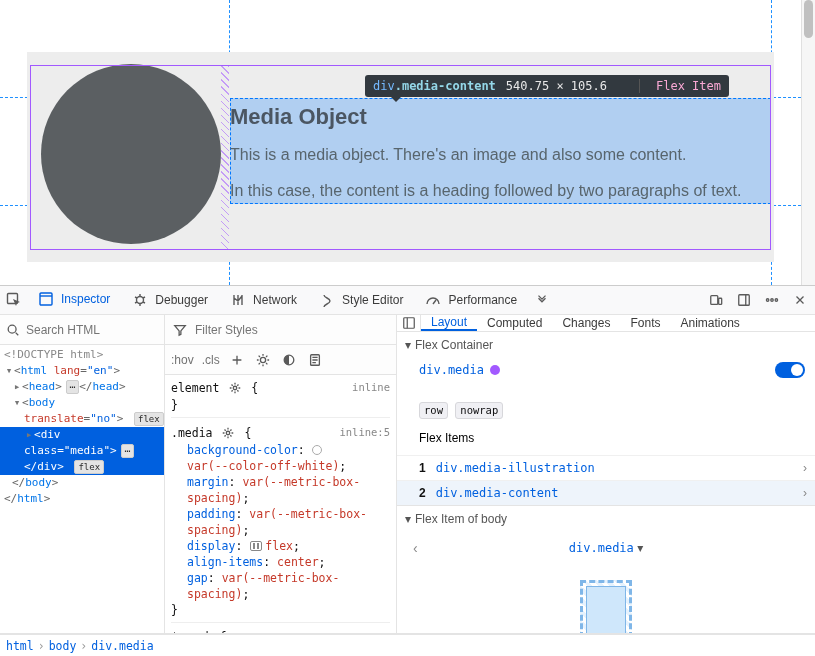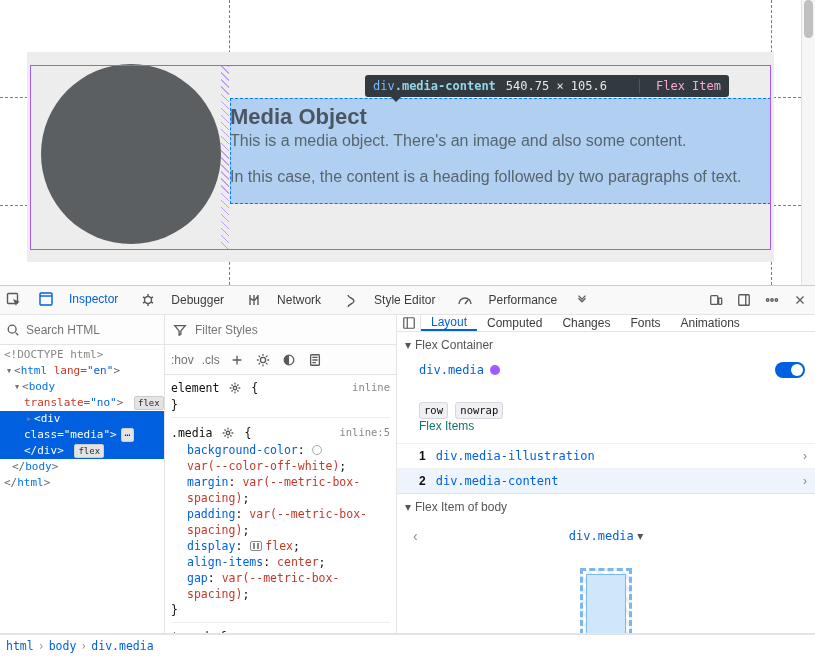--- a/index.html
+++ b/index.html
@@ -15,33 +15,33 @@
 .guide-v { top: 0; bottom: 0; width: 0; border-left: 1px dashed #1e90ff; }
 
 .media-card { position: absolute; left: 27px; top: 52px; width: 747px; height: 210px; background: #ededed; padding: 14px; display: flex; align-items: center; gap: 14px; }
 .media-outline { position: absolute; left: 30px; top: 65px; width: 741px; height: 185px; border: 1px solid #a259ff; pointer-events: none; }
 .media-illustration { width: 180px; height: 180px; position: relative; flex: none; }
 .hash-gap { position: absolute; left: 221px; top: 65px; width: 8px; height: 185px; background: repeating-linear-gradient(45deg,#a259ff 0,#a259ff 1px,transparent 1px,transparent 5px); opacity: .55; }
 .circle { width: 180px; height: 180px; border-radius: 50%; background: #5b5f62; position: absolute; top: -1px; left: 0; }
 
 .content-highlight { position: absolute; left: 230px; top: 98px; width: 541px; height: 106px; background: rgba(0,120,255,.25); border: 1px dashed #0078ff; }
 .content-text { position: absolute; left: 230px; top: 104px; width: 541px; color: #58656d; }
-.content-text h2 { color: #4b5662; font-size: 22px; font-weight: 700; }
+.content-text h2 { color: #4b5662; font-size: 22px; font-weight: 700; margin-bottom: 14px; }
 .content-text p { font-size: 16px; line-height: 1.35; margin-bottom: 14px; }
 
 .inspect-tooltip { position: absolute; left: 365px; top: 75px; background: #32393f; color: #bad6ff; font-size: 12px; font-family: Menlo, monospace; padding: 4px 8px; border-radius: 3px; display: flex; gap: 10px; align-items: center; }
 .inspect-tooltip .tt-tag { color: #75baff; }
 .inspect-tooltip .tt-cls { color: #94d7e8; font-weight: bold; }
 .inspect-tooltip .tt-dim { color: #e8e8e8; }
 .inspect-tooltip .tt-role { color: #f9a8d4; border-left: 1px solid #555; padding-left: 16px; margin-left: 22px; }
 .inspect-tooltip::after { content: ""; position: absolute; left: 26px; bottom: -5px; width: 0; height: 0; border-left: 5px solid transparent; border-right: 5px solid transparent; border-top: 5px solid #32393f; }
 
 
 .dt-toolbar { height: 30px; border-top: 1px solid #ccc; border-bottom: 1px solid #e4e4e4; display: flex; align-items: center; padding: 0 6px; gap: 10px; background: #f9f9fa; }
-.dt-tab { display: flex; align-items: center; gap: 15px; height: 34px; padding: 0 6px; font-size: 12px; color: #3b3b3b; cursor: pointer; }
+.dt-tab { display: flex; align-items: center; gap: 7px; height: 34px; padding: 0 6px; font-size: 12px; color: #3b3b3b; cursor: pointer; }
 .dt-tab.active { color: #0060df; border-bottom: 2px solid #0060df; }
 .til { width: 16px; height: 16px; display: inline-flex; align-items: center; justify-content: center; }
 .til svg { width: 16px; height: 16px; stroke: #5a5a5a; fill: none; stroke-width: 1.4; }
 .dt-tab.active .til svg { stroke: #0060df; }
 .dt-spacer { flex: 1; }
 
 
 .dt-body { flex: 1; display: flex; min-height: 0; border-bottom: 1px solid #e4e4e4; }
 .col { overflow: hidden; display: flex; flex-direction: column; }
 .col + .col { border-left: 1px solid #e4e4e4; }
@@ -240,20 +240,21 @@
             <circle cx="7" cy="7" r="4.5"></circle>
             <path d="M11 11l3 3"></path>
           </svg>
         </span>
       <input placeholder="Search HTML" style="">
 
     </div>
     <div class="dom">
       <div class="row"><span style="color:#888">&lt;!DOCTYPE html&gt;</span></div>
       <div class="row"><span class="tw">▾</span><span class="pun">&lt;</span><span class="tag">html</span> <span class="attr-n">lang</span><span class="pun">=</span><span class="attr-v">"en"</span><span class="pun">&gt;</span></div>
+      <div class="row ind1"><span class="tw">▸</span><span class="pun">&lt;</span><span class="tag">head</span><span class="pun">&gt;</span><span class="badge">⋯</span><span class="pun">&lt;/</span><span class="tag">head</span><span class="pun">&gt;</span></div>
       <div class="row ind1"><span class="tw">▾</span><span class="pun">&lt;</span><span class="tag">body</span></div>
       <div class="row ind2"><span class="attr-n">translate</span><span class="pun">=</span><span class="attr-v">"no"</span><span class="pun">&gt;</span> <span class="badge">flex</span></div>
       <div class="row ind2 sel"><span class="tw">▸</span><span class="pun">&lt;</span><span class="tag">div</span></div>
       <div class="row ind2 sel"><span class="attr-n">class</span><span class="pun">=</span><span class="attr-v">"media"</span><span class="pun">&gt;</span><span class="badge">⋯</span></div>
       <div class="row ind2 sel"><span class="pun">&lt;/</span><span class="tag">div</span><span class="pun">&gt;</span> <span class="badge">flex</span></div>
       <div class="row ind1"><span class="pun">&lt;/</span><span class="tag">body</span><span class="pun">&gt;</span></div>
       <div class="row"><span class="pun">&lt;/</span><span class="tag">html</span><span class="pun">&gt;</span></div>
     </div>
   </div>
 
@@ -360,21 +361,21 @@
         <div style="display:flex; align-items:center;">
           <span class="mono">div.media</span>
             <span class="dot"></span>
           <span style="flex:1"></span>
           <span class="toggle"></span>
         </div>
         <div style="margin-top:24px">
           <span class="chip">row</span>
           <span class="chip">nowrap</span>
         </div>
-        <div style="color:#0f766e">Flex Items</div>
+        <div style="margin-top:12px; color:#000000">Flex Items</div>
       </div>
       <div class="litem">
           <span class="idx">1</span>
           <span class="mono">div.media-illustration</span>
           <span class="chev">›</span>
         </div>
       <div class="litem selected">
           <span class="idx">2</span>
           <span class="mono">div.media-content</span>
           <span class="chev">›</span>

